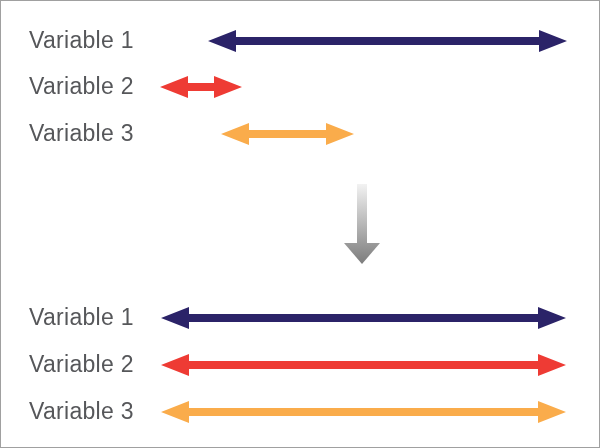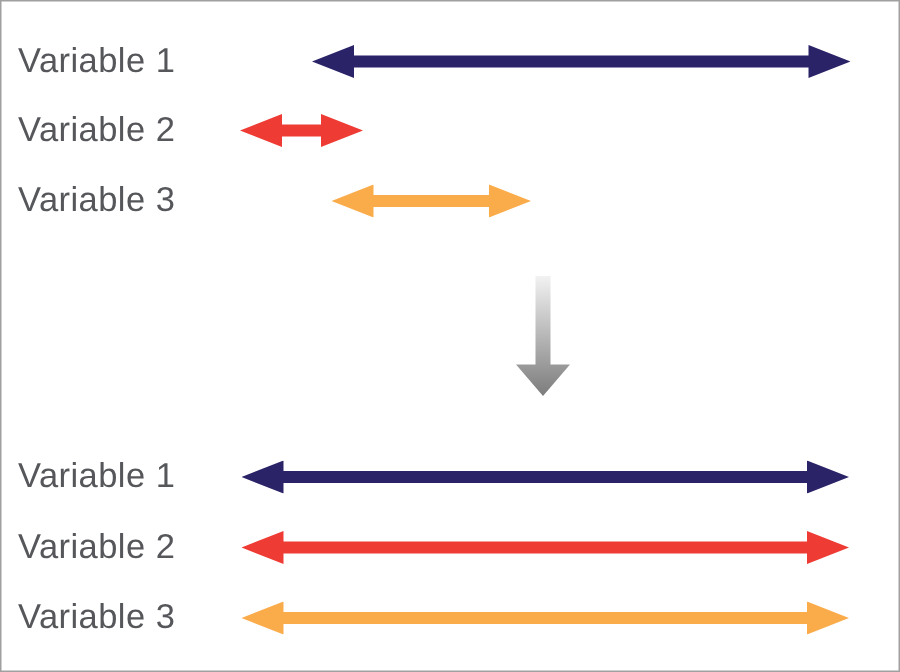--- a/index.html
+++ b/index.html
@@ -12,21 +12,21 @@
     width: 600px;
     height: 448px;
     box-sizing: border-box;
     background: #ffffff;
     border: 1px solid #a0a0a0;
     overflow: hidden;
     font-family: "Liberation Sans", sans-serif;
   }
   .var-label {
     position: absolute;
-    left: 11px;
+    left: 28px;
     transform: translateY(-52%);
     font-size: 23px;
     letter-spacing: 0.3px;
     color: #56575a;
     white-space: nowrap;
   }
   .arrow-svg {
     position: absolute;
     display: block;
   }

